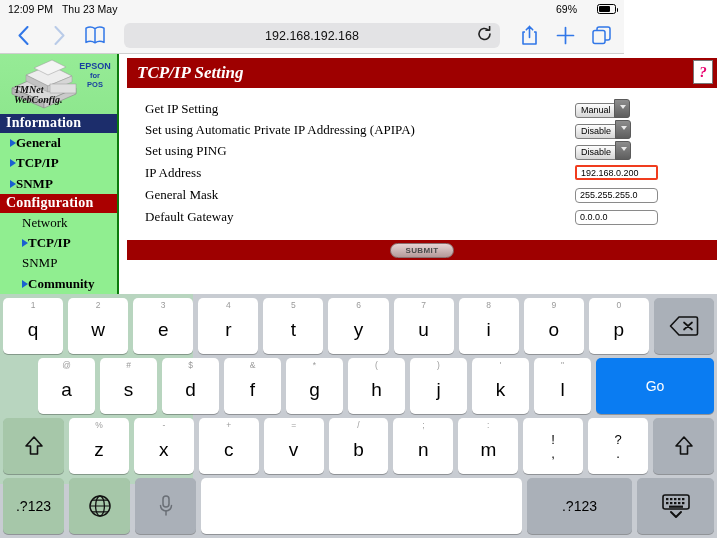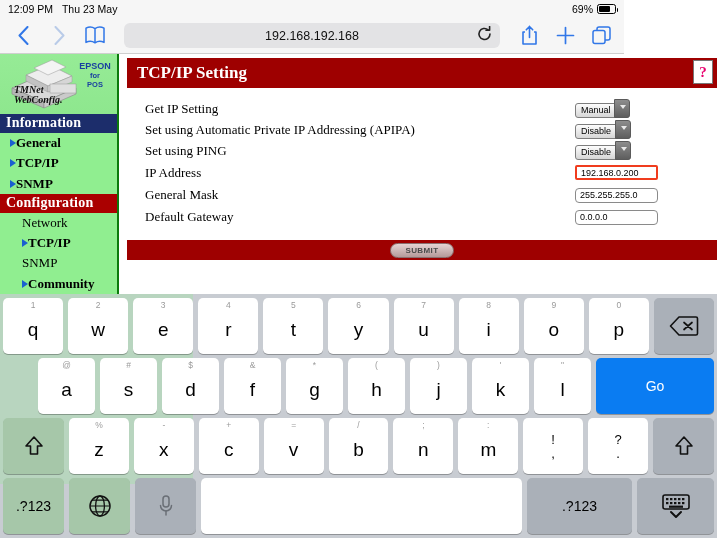--- a/index.html
+++ b/index.html
@@ -14,21 +14,21 @@
   
   .statusbar {
     height: 18px; width: 100%;
     background: #f6f6f6;
     display: flex; align-items: center;
     padding: 0 8px;
     font-size: 10.5px; color: #000;
   }
   .sb-time { font-weight: 400; margin-right: 9px; }
   .sb-date { font-weight: 400; }
-  .sb-right { margin-left: auto; display: flex; align-items: center; gap: 4px; }
+  .sb-right { margin-left: auto; display: flex; align-items: center; gap: 20px; }
   .sb-batt-pct { font-size: 10.5px; }
   .batt-icon { width: 19px; height: 10px; border: 1px solid #000; border-radius: 2.5px; position: relative; }
   .batt-icon::after { content:""; position:absolute; right:-3px; top:3px; width:1.5px; height:4px; background:#000; border-radius:0 1px 1px 0;}
   .batt-fill { position:absolute; left:1px; top:1px; bottom:1px; width:66%; background:#000; border-radius:1px; }
 
   
   .toolbar {
     height: 36px; width: 100%;
     background: #f6f6f6;
     border-bottom: 1px solid #cfcfcf;
@@ -80,20 +80,21 @@
   .nav-item.lvl2 { padding-left: 22px; }
   .nav-item.lvl3 { padding-left: 22px; }
   .tri { width:0; height:0; border-left:6px solid #1a5fd0; border-top:4px solid transparent; border-bottom:4px solid transparent; flex:0 0 auto;}
 
   
   .content { flex: 1; background: #fff; padding: 0 0 0 8px; position: relative; }
   .titlebar {
     margin: 4px 0 0 0; height: 30px; background: #9e0000;
     display: flex; align-items: center; position: relative;
     padding-left: 10px;
+    font-style: italic;
   }
   .titlebar .title {
     font-family: "Liberation Serif", serif;
     font-size: 17px; font-weight: bold; color: #fff;
   }
   .help-icon {
     position: absolute; right: 4px; top: 2px;
     width: 20px; height: 24px;
     background: #fff; border: 1px solid #777;
     display:flex;align-items:center;justify-content:center;

